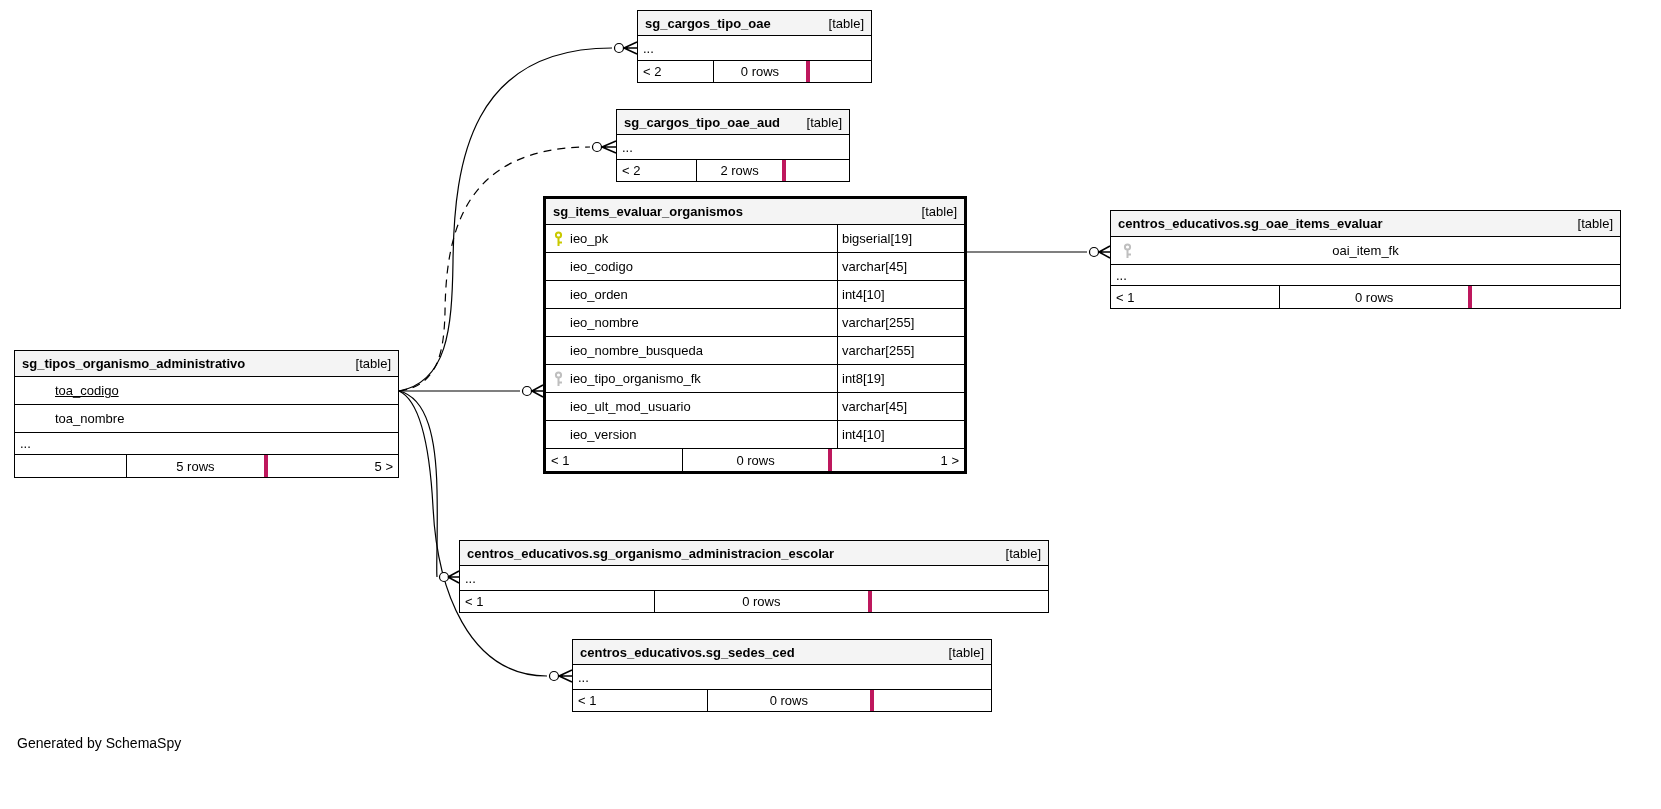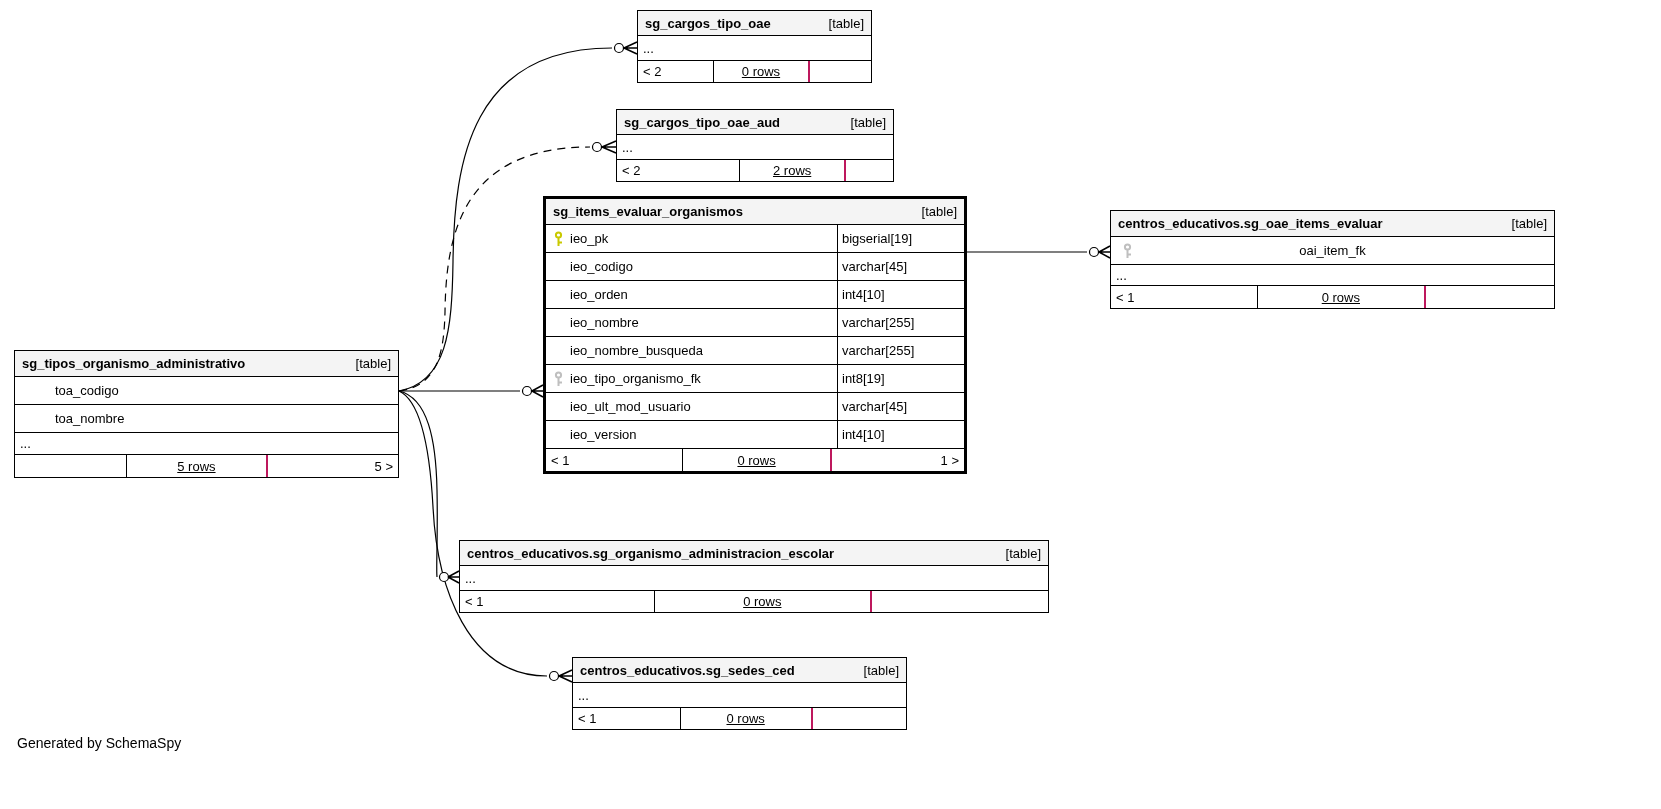--- a/index.html
+++ b/index.html
@@ -32,21 +32,21 @@
     width:127px;flex:none;border-left:1px solid #000;align-self:stretch;
     display:flex;align-items:center;padding-left:4px;box-sizing:border-box;white-space:nowrap;
   }
   .more-row{
     border-bottom:1px solid #000;box-sizing:border-box;
     display:flex;align-items:center;padding-left:5px;background:#fff;
   }
   .tfoot{display:flex;box-sizing:border-box;background:#fff;}
   .tfoot>div{display:flex;align-items:center;box-sizing:border-box;padding:0 5px;}
   .tfoot .fl{justify-content:flex-start;}
-  .tfoot .fc{justify-content:center;border-left:1px solid #000;border-right:2px solid #be185d;text-decoration:underline;}
+  .tfoot .fc{justify-content:center;border-left:1px solid #000;border-right:4px solid #be185d;}
   .tfoot .fr{justify-content:flex-end;}
   .fk-center-row{
     display:flex;align-items:center;justify-content:center;
     border-bottom:1px solid #000;box-sizing:border-box;height:28px;position:relative;background:#fff;
   }
   .fk-center-row .keyslot{position:absolute;left:4px;top:0;height:100%;}
   .note{position:absolute;left:17px;top:735px;font-size:14px;z-index:2;}
 </style>
 </head>
 <body>
@@ -92,29 +92,29 @@
       <span class="badge">[table]</span>
     </div>
     <div class="more-row" style="height:25px;">...</div>
     <div class="tfoot" style="height:21px;">
       <div class="fl" style="width:32%;">&lt; 2</div>
       <div class="fc" style="width:42%;">0 rows</div>
       <div class="fr" style="flex:1;"></div>
     </div>
   </div>
 
-  <div class="db-table" style="left:616px;top:109px;width:278px;">
+  <div class="db-table" style="left:616px;top:109px;width:234px;">
     <div class="thead" style="height:25px;">
       <span class="ttl">sg_cargos_tipo_oae_aud</span>
       <span class="badge">[table]</span>
     </div>
     <div class="more-row" style="height:25px;">...</div>
     <div class="tfoot" style="height:21px;">
       <div class="fl" style="width:34%;">&lt; 2</div>
-      <div class="fc" style="width:39%;margin-left:28px;">2 rows</div>
+      <div class="fc" style="width:39%;">2 rows</div>
       <div class="fr" style="flex:1;"></div>
     </div>
   </div>
 
   <div class="db-table emphasized" style="left:543px;top:196px;width:424px;">
     <div class="thead" style="height:26px;">
       <span class="ttl">sg_items_evaluar_organismos</span>
       <span class="badge">[table]</span>
     </div>
 
@@ -173,21 +173,21 @@
       <span class="attr-type">int4[10]</span>
     </div>
 
     <div class="tfoot" style="height:22px;">
       <div class="fl" style="width:32.5%;">&lt; 1</div>
       <div class="fc" style="width:36%;">0 rows</div>
       <div class="fr" style="flex:1;">1 &gt;</div>
     </div>
   </div>
 
-  <div class="db-table" style="left:1110px;top:210px;width:445px;">
+  <div class="db-table" style="left:1110px;top:210px;width:511px;">
     <div class="thead" style="height:26px;">
       <span class="ttl">centros_educativos.sg_oae_items_evaluar</span>
       <span class="badge">[table]</span>
     </div>
     <div class="fk-center-row">
       <span class="keyslot">
         <svg width="11" height="16" viewBox="0 0 11 16">
           <g fill="none" stroke-width="2" stroke="#bfbfbf">
             <circle cx="5.5" cy="4" r="2.6"></circle>
               <path d="M 5.5 7 L 5.5 15 M 5.5 11.5 L 9 11.5"></path>
@@ -204,21 +204,21 @@
     </div>
   </div>
 
   <div class="db-table" style="left:14px;top:350px;width:385px;">
     <div class="thead" style="height:26px;">
       <span class="ttl">sg_tipos_organismo_administrativo</span>
       <span class="badge">[table]</span>
     </div>
     <div class="attr-row">
       <span class="keyslot"></span>
-      <span class="attr-name" style="padding-left:16px;">toa_codigo</span>
+      <span class="attr-name" style="padding-left:16px;text-decoration:underline;">toa_codigo</span>
     </div>
     <div class="attr-row">
       <span class="keyslot"></span>
       <span class="attr-name" style="padding-left:16px;">toa_nombre</span>
     </div>
     <div class="more-row" style="height:22px;">...</div>
     <div class="tfoot" style="height:22px;">
       <div class="fl" style="width:29%;"></div>
       <div class="fc" style="width:37%;">5 rows</div>
       <div class="fr" style="flex:1;">5 &gt;</div>
@@ -231,21 +231,21 @@
       <span class="badge">[table]</span>
     </div>
     <div class="more-row" style="height:25px;">...</div>
     <div class="tfoot" style="height:21px;">
       <div class="fl" style="width:33%;">&lt; 1</div>
       <div class="fc" style="width:37%;">0 rows</div>
       <div class="fr" style="flex:1;"></div>
     </div>
   </div>
 
-  <div class="db-table" style="left:572px;top:657px;width:335px;">
+  <div class="db-table" style="left:572px;top:639px;width:420px;">
     <div class="thead" style="height:25px;">
       <span class="ttl">centros_educativos.sg_sedes_ced</span>
       <span class="badge">[table]</span>
     </div>
     <div class="more-row" style="height:25px;">...</div>
     <div class="tfoot" style="height:21px;">
       <div class="fl" style="width:32%;">&lt; 1</div>
       <div class="fc" style="width:40%;">0 rows</div>
       <div class="fr" style="flex:1;"></div>
     </div>

